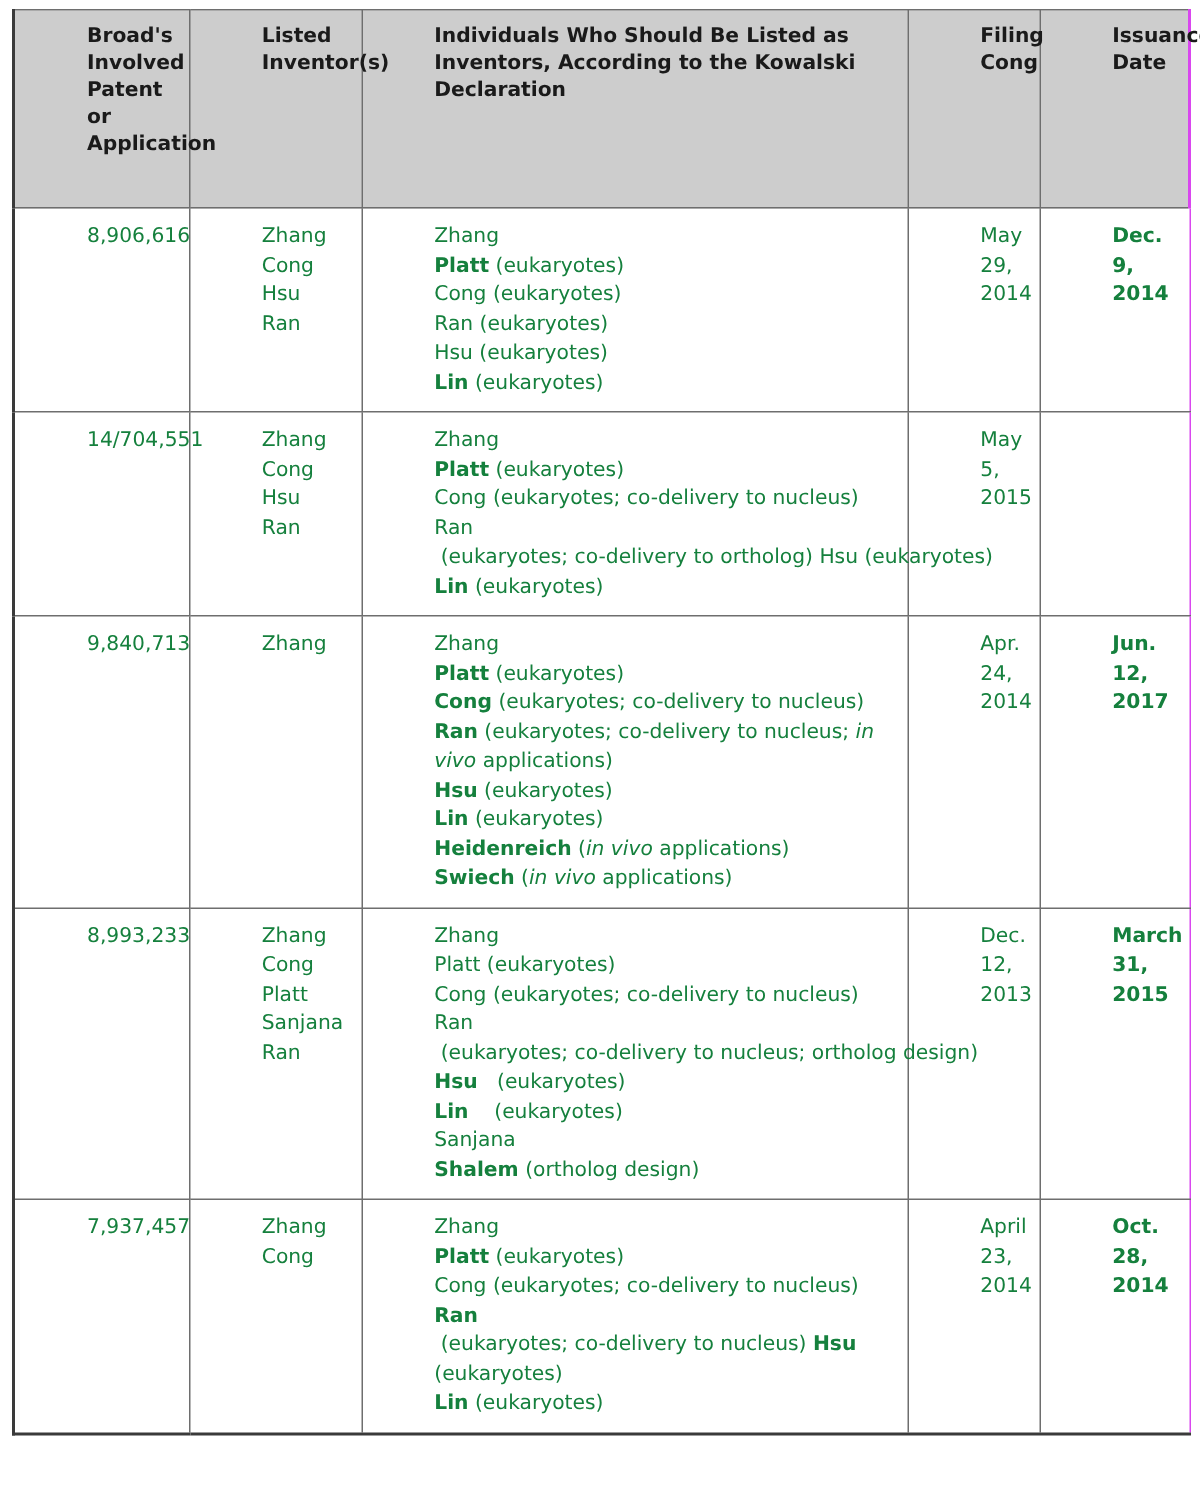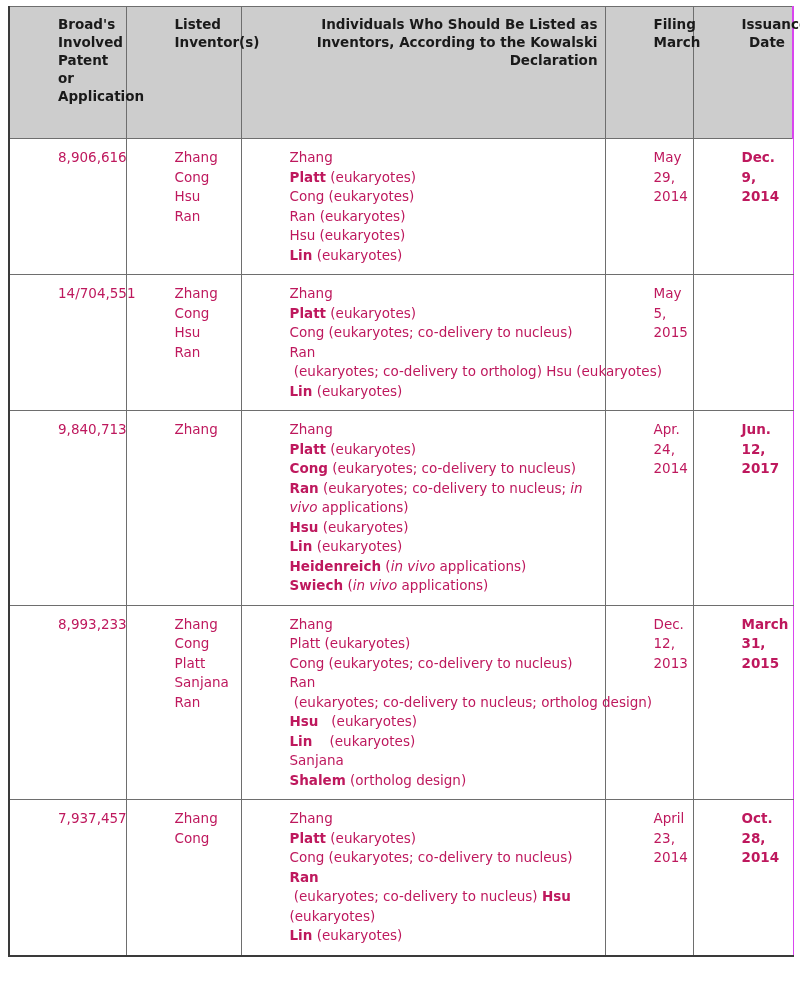--- a/index.html
+++ b/index.html
@@ -44,32 +44,32 @@
     line-height: 18px;
     padding: 8px 7px 6px 7px;
     border-bottom: 2px solid #3a3a3a;
     border-top: 2px solid #3a3a3a;
     height: 132px;
   }
   thead th.left-head {
     text-align: left;
   }
   thead th.center-head {
-    text-align: right;
+    text-align: left;
   }
   thead th.first-head {
     border-left: 2px solid #3a3a3a;
   }
   thead th.last-head {
     border-right: 2px solid #d946ef;
   }
   tbody td {
     font-size: 13.5px;
     line-height: 19.5px;
-    color: #be185d;
+    color: #15803d;
     padding: 9px 8px 9px 9px;
   }
   tbody td.col-patent {
     border-left: 2px solid #3a3a3a;
   }
   tbody td.col-issuance {
     border-right: 1px solid #d946ef;
     font-weight: bold;
   }
   tbody tr.last-row td {
@@ -101,21 +101,21 @@
         <col class="col-w2">
         <col class="col-w3">
         <col class="col-w4">
         <col class="col-w5">
     </colgroup>
     <thead>
       <tr>
         <th class="left-head first-head">Broad's Involved Patent or Application</th>
         <th class="left-head">Listed Inventor(s)</th>
         <th class="center-head">Individuals Who Should Be Listed as Inventors, According to the Kowalski Declaration</th>
-        <th class="center-head">Filing March</th>
+        <th class="center-head">Filing Cong</th>
         <th class="center-head last-head">Issuance Date</th>
       </tr>
     </thead>
     <tbody id="table-body">
         <tr>
           <td class="col-patent">8,906,616</td>
           <td>
             <div class="inv-stack">Zhang
 Cong
 Hsu

